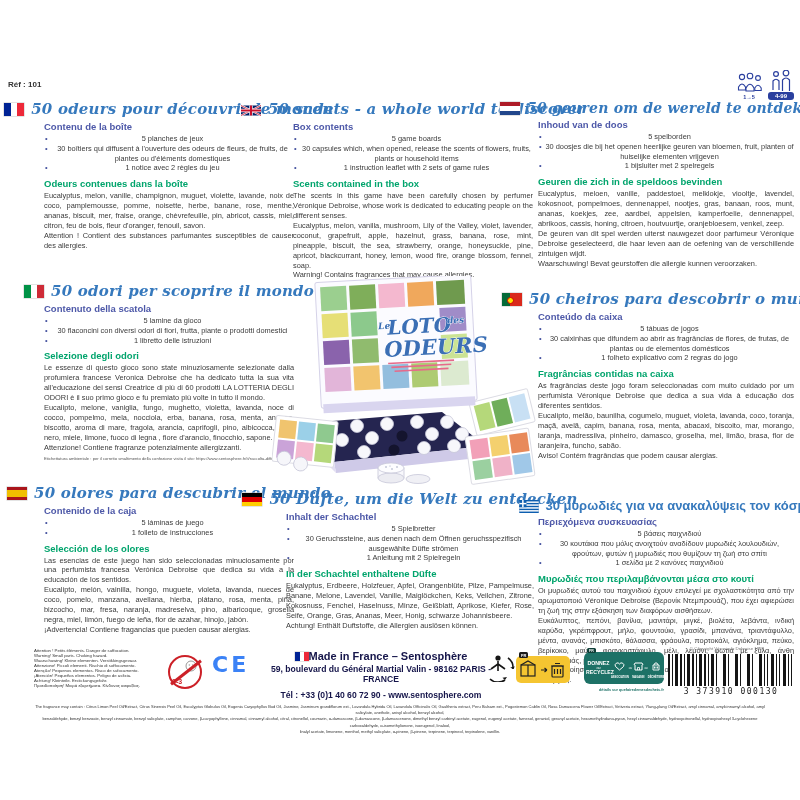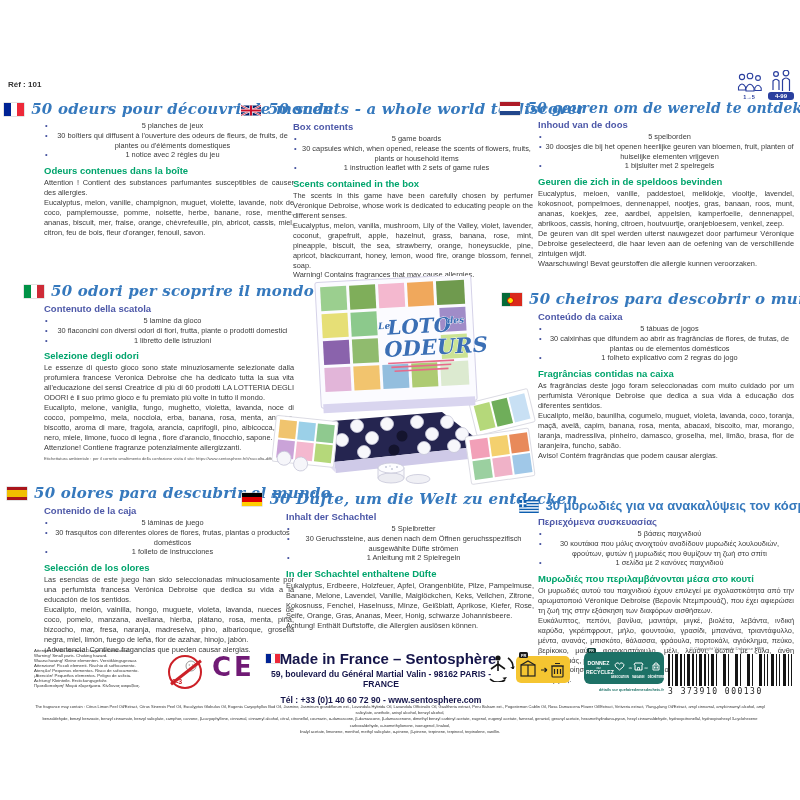--- a/index.html
+++ b/index.html
@@ -27,42 +27,42 @@
   .flag-pt::after{content:"";position:absolute;left:5px;top:4px;width:5px;height:5px;border-radius:50%;background:#ffe000;border:.5px solid #c00}
   .ref{position:absolute;left:8px;top:80px;font-size:8px;font-weight:700;color:#333}
   .hdr-icons{position:absolute;right:6px;top:70px;display:flex;gap:5px;align-items:flex-end}
   .pic{position:absolute;left:272px;top:276px;width:264px;height:214px}
   .warnblock{position:absolute;left:34px;top:648px;width:128px}
   .warnblock div{font-size:4.3px;line-height:1.18;color:#333}
   .zero3{position:absolute;left:168px;top:655px;width:34px;height:34px;border:2.5px solid #cc2027;border-radius:50%;background:#fff}
   .zero3 .bar{position:absolute;left:-3px;top:14px;width:38px;height:3px;background:#cc2027;transform:rotate(-38deg)}
   .zero3 .lbl{position:absolute;left:2px;bottom:2px;font-size:7px;font-weight:700;color:#cc2027}
   .zero3 svg{position:absolute;right:2px;top:3px}
-  .ce{position:absolute;left:212px;top:652px;font-size:26px;font-weight:700;color:#701a75;font-family:"DejaVu Sans",sans-serif;letter-spacing:3px}
+  .ce{position:absolute;left:212px;top:652px;font-size:22px;font-weight:700;color:#3b82f6;font-family:"DejaVu Sans",sans-serif;letter-spacing:3px}
   .madein{position:absolute;left:262px;top:650px;width:238px;text-align:center;color:#15154a}
-  .madein .l1{display:flex;align-items:center;justify-content:center;font-size:15px;font-weight:700}
+  .madein .l1{display:flex;align-items:center;justify-content:center;font-size:11px;font-weight:700}
   .madein .l1 .flag{width:14px;height:9px}
   .madein .l2{font-size:8.6px;font-weight:700;margin-top:2px}
   .madein .l3{font-size:8.6px;font-weight:700;margin-top:6px}
   .triman{position:absolute;left:487px;top:652px}
   .infotri{position:absolute;left:516px;top:656px;width:54px;height:27px;background:#f5c531;border-radius:5px}
   .infotri .tab{position:absolute;left:3px;top:-4px;background:#1a1a1a;color:#fff;font-size:4px;font-weight:700;padding:.5px 2px;border-radius:1.5px}
   .infotri svg{position:absolute;left:3px;top:3px}
   .donnez{position:absolute;left:584px;top:652px;width:80px;height:32px;background:#1d7166;border-radius:6px;display:flex;align-items:center;color:#fff}
   .donnez .tab{position:absolute;left:3px;top:-4px;background:#0f3f38;color:#fff;font-size:3.5px;font-weight:700;padding:.5px 2px;border-radius:1.5px}
   .donnez .txt{width:27px;text-align:center;line-height:1.05;padding-left:2px}
   .donnez .txt .b{font-size:5.2px;font-weight:700;display:block}
   .donnez .txt .o{font-size:3.8px;font-style:italic;display:block}
   .donnez .opts{flex:1;display:flex;align-items:center;justify-content:space-around}
   .donnez .opt{text-align:center}
   .donnez .opt .lbl{font-size:2.6px;font-weight:700;display:block;margin-top:.5px}
   .donnez .sep{font-size:3px;font-style:italic;opacity:.9}
   .donnez-details{position:absolute;left:560px;top:688px;width:104px;text-align:right;font-size:3.8px;color:#1d7166;font-weight:700}
   .copyright{position:absolute;left:660px;top:646px;width:134px;text-align:center;font-size:4.4px;color:#777}
-  .barcode{position:absolute;left:668px;top:654px;width:126px;height:44px;}
+  .barcode{position:absolute;left:668px;top:654px;width:126px;height:44px;text-align:center}
   .barcode .bars{width:126px;height:32px;background:
       repeating-linear-gradient(90deg,#151515 0 1.5px,#fff 1.5px 3.5px,#151515 3.5px 4.5px,#fff 4.5px 7px,#151515 7px 10px,#fff 10px 12px)}
   .barcode .digits{font-size:8px;letter-spacing:1.5px;color:#222;margin-top:1px;font-family:"DejaVu Sans Mono",monospace}
   .ingredients{position:absolute;left:30px;top:704px;width:740px;text-align:center}
   .ingredients div{font-size:4px;line-height:1.55;color:#333}
   .players-icon svg,.age-icon svg{display:block}
 </style>
 </head>
 <body>
 
@@ -93,28 +93,29 @@
     </svg>
     <div style="background:#2a3f9e;color:#fff;border-radius:3px;font-size:6px;font-weight:700;padding:1px 0;width:26px" data-bind="header.age">4-99</div>
   </div>
 </div>
 
 <section class="sec" style="left:44px;top:100px;width:250px">
   <div class="title-row">
       <span class="flag flag-fr"></span>
     <span class="script-title" data-bind="sections.0.title">50 odeurs pour découvrir le monde</span>
     </div>
+  <div class="h-blue" data-bind="sections.0.contents_heading">Contenu de la boîte</div>
   <ul>
     <li data-bind="sections.0.bullets.0">5 planches de jeux</li>
     <li data-bind="sections.0.bullets.1">30 boîtiers qui diffusent à l'ouverture des odeurs de fleurs, de fruits, de plantes ou d'éléments domestiques</li>
     <li data-bind="sections.0.bullets.2">1 notice avec 2 règles du jeu</li>
   </ul>
   <div class="h-green" data-bind="sections.0.scents_heading">Odeurs contenues dans la boîte</div>
+  <p data-bind="sections.0.scents">Eucalyptus, melon, vanille, champignon, muguet, violette, lavande, noix de coco, pamplemousse, pomme, noisette, herbe, banane, rose, menthe, ananas, biscuit, mer, fraise, orange, chèvrefeuille, pin, abricot, cassis, miel, citron, feu de bois, fleur d'oranger, fenouil, savon.</p>
   <p data-bind="sections.0.warning">Attention ! Contient des substances parfumantes susceptibles de causer des allergies.</p>
-  <p data-bind="sections.0.scents">Eucalyptus, melon, vanille, champignon, muguet, violette, lavande, noix de coco, pamplemousse, pomme, noisette, herbe, banane, rose, menthe, ananas, biscuit, mer, fraise, orange, chèvrefeuille, pin, abricot, cassis, miel, citron, feu de bois, fleur d'oranger, fenouil, savon.</p>
 </section>
 
 <section class="sec" style="left:293px;top:100px;width:240px">
   <div class="title-row">
       <span class="flag" style="box-shadow:none">
       <svg width="20" height="13" viewBox="0 0 60 30">
           <rect width="60" height="30" fill="#012169"></rect>
           <path d="M0,0 60,30 M60,0 0,30" stroke="#fff" stroke-width="6"></path>
           <path d="M0,0 60,30 M60,0 0,30" stroke="#C8102E" stroke-width="2.5"></path>
           <path d="M30,0 V30 M0,15 H60" stroke="#fff" stroke-width="10"></path>
@@ -187,21 +188,20 @@
 </section>
 
 <section class="sec" style="left:44px;top:484px;width:250px">
   <div class="title-row">
       <span class="flag flag-es"></span>
     <span class="script-title" data-bind="sections.5.title">50 olores para descubrir el mundo</span>
     </div>
   <div class="h-blue" data-bind="sections.5.contents_heading">Contenido de la caja</div>
   <ul>
     <li data-bind="sections.5.bullets.0">5 láminas de juego</li>
-    <li data-bind="sections.5.bullets.1">30 frasquitos con diferentes olores de flores, frutas, plantas o productos domésticos</li>
     <li data-bind="sections.5.bullets.2">1 folleto de instrucciones</li>
   </ul>
   <div class="h-green" data-bind="sections.5.scents_heading">Selección de los olores</div>
   <p data-bind="sections.5.intro">Las esencias de este juego han sido seleccionadas minuciosamente por una perfumista francesa Verónica Debroise que dedica su vida a la educación de los sentidos.</p>
   <p data-bind="sections.5.scents">Eucalipto, melón, vainilla, hongo, muguete, violeta, lavanda, nueces de coco, pomelo, manzana, avellana, hierba, plátano, rosa, menta, piña, bizcocho, mar, fresa, naranja, madreselva, pino, albaricoque, grosella negra, miel, limón, fuego de leña, flor de azahar, hinojo, jabón.</p>
   <p data-bind="sections.5.warning">¡Advertencia! Contiene fragancias que pueden causar alergias.</p>
 </section>
 
 <section class="sec" style="left:286px;top:490px;width:248px">
   <div class="title-row">

